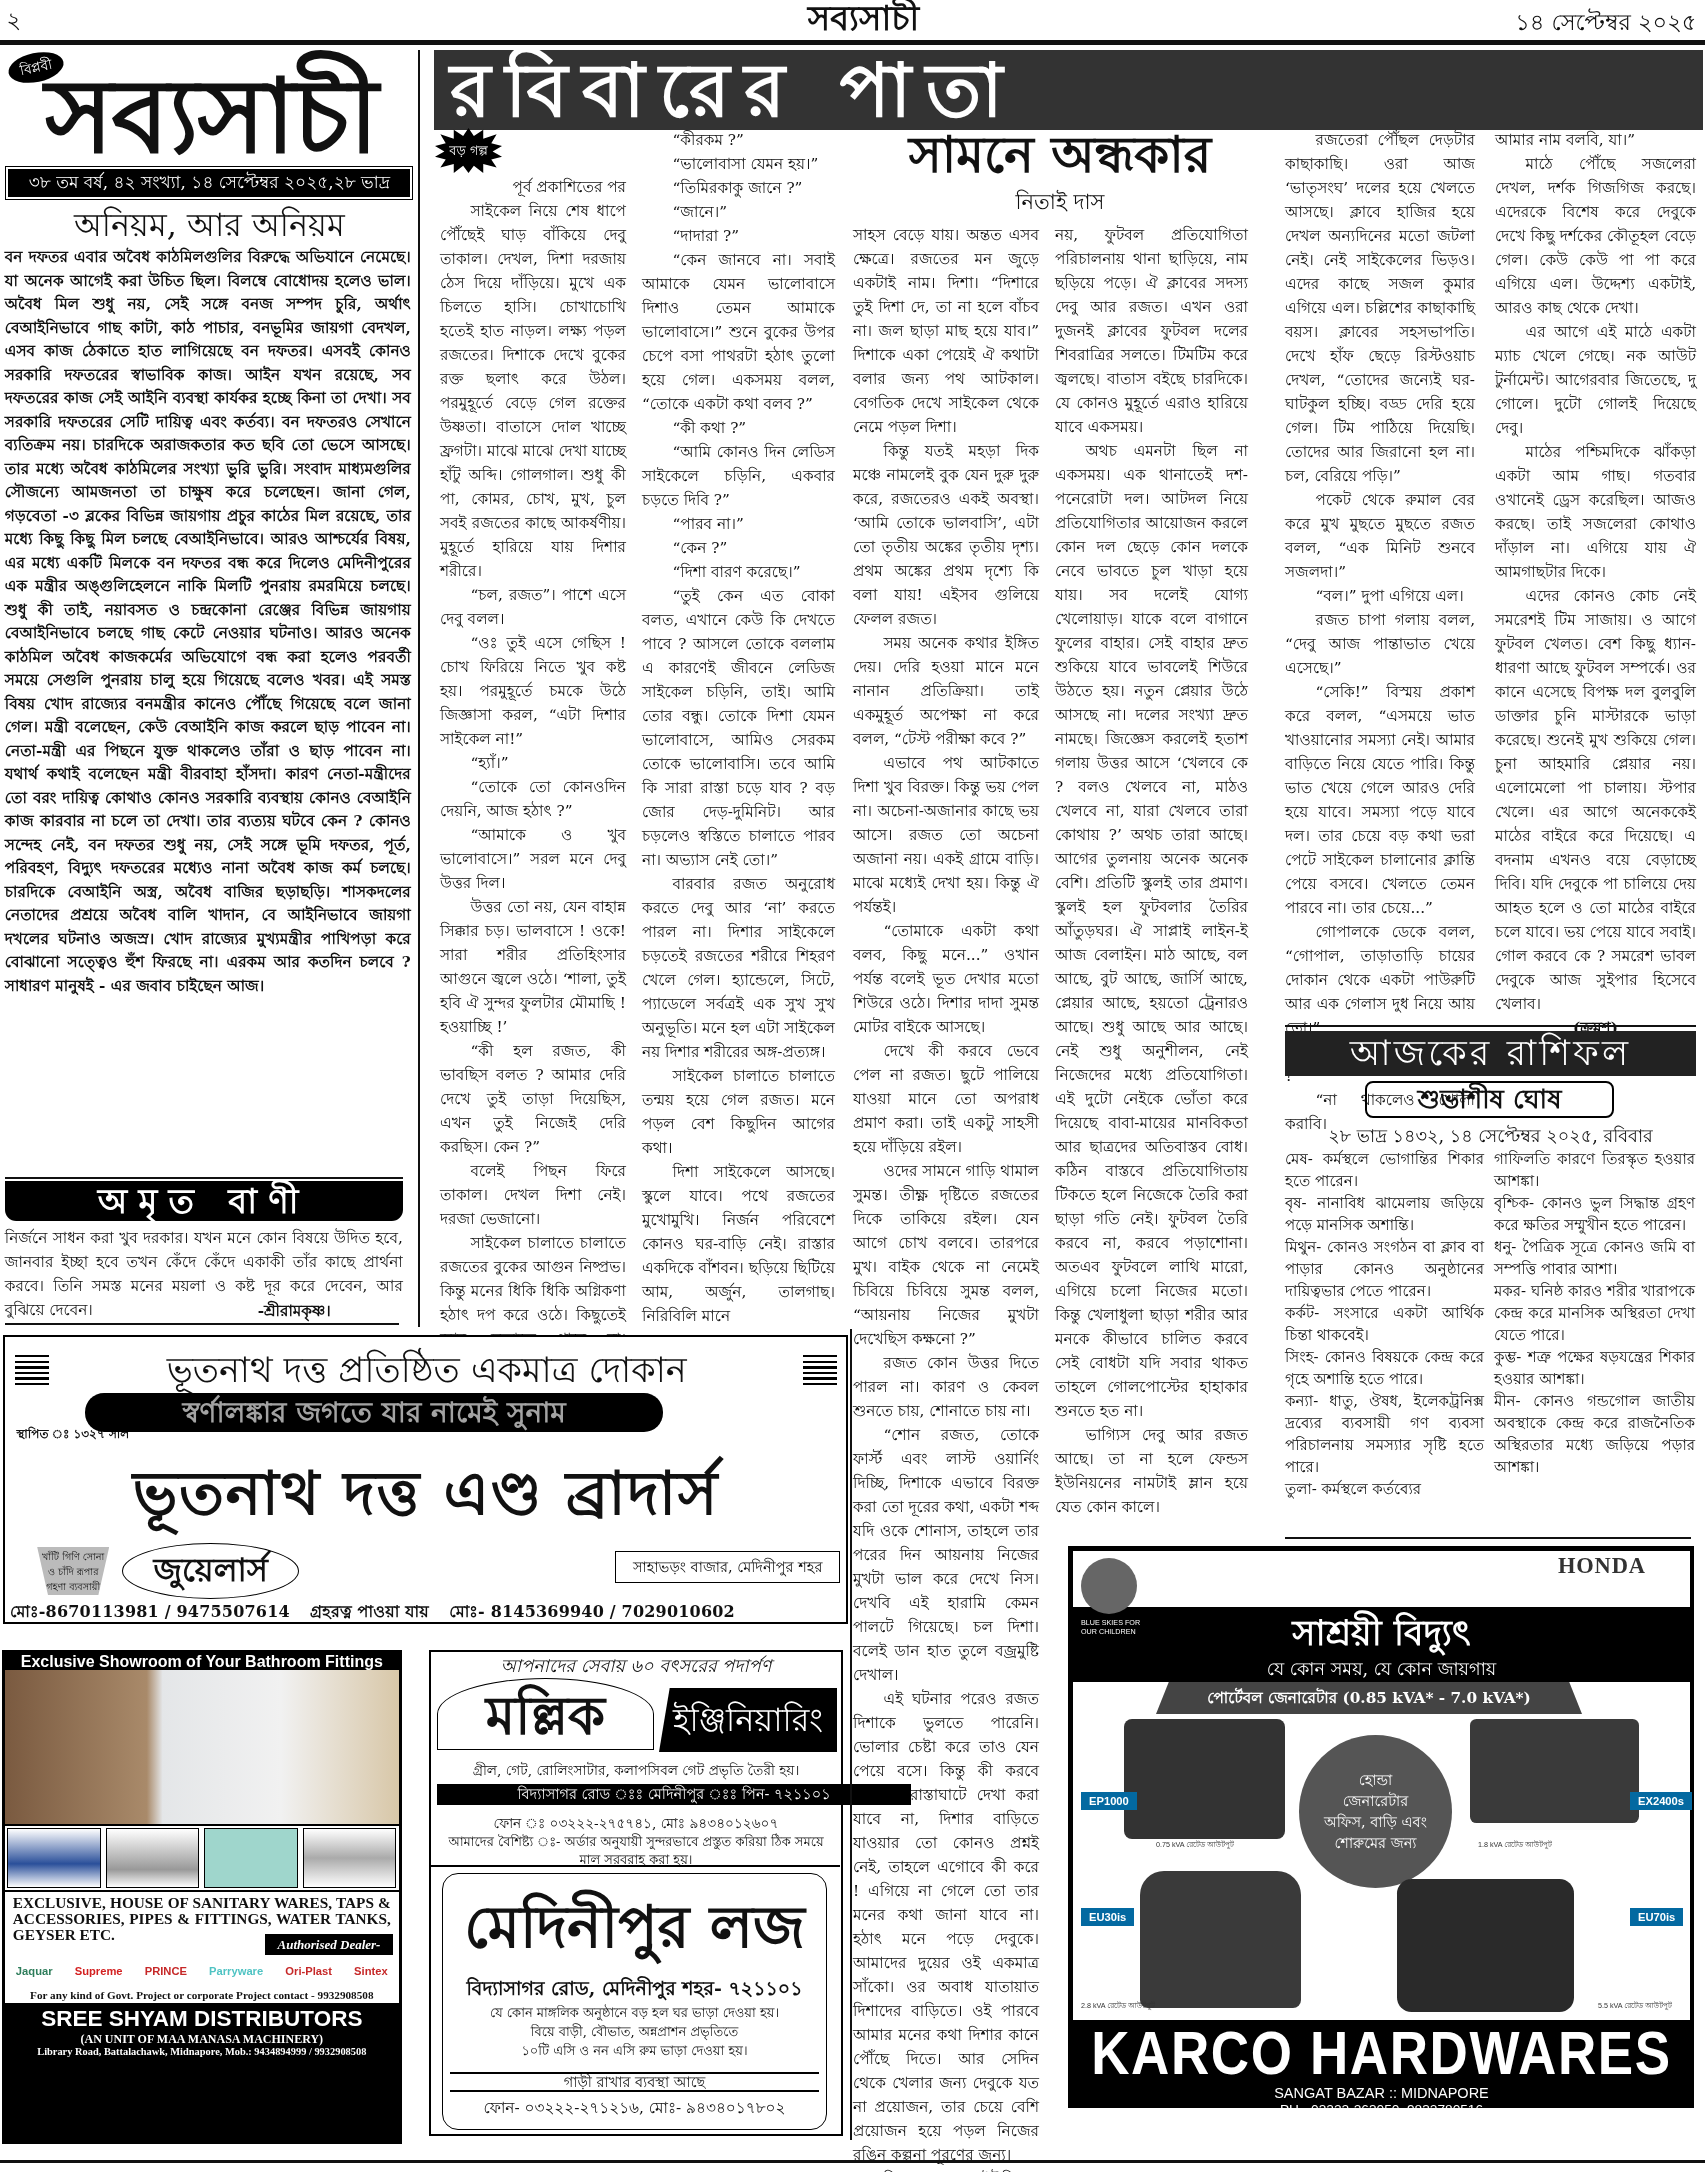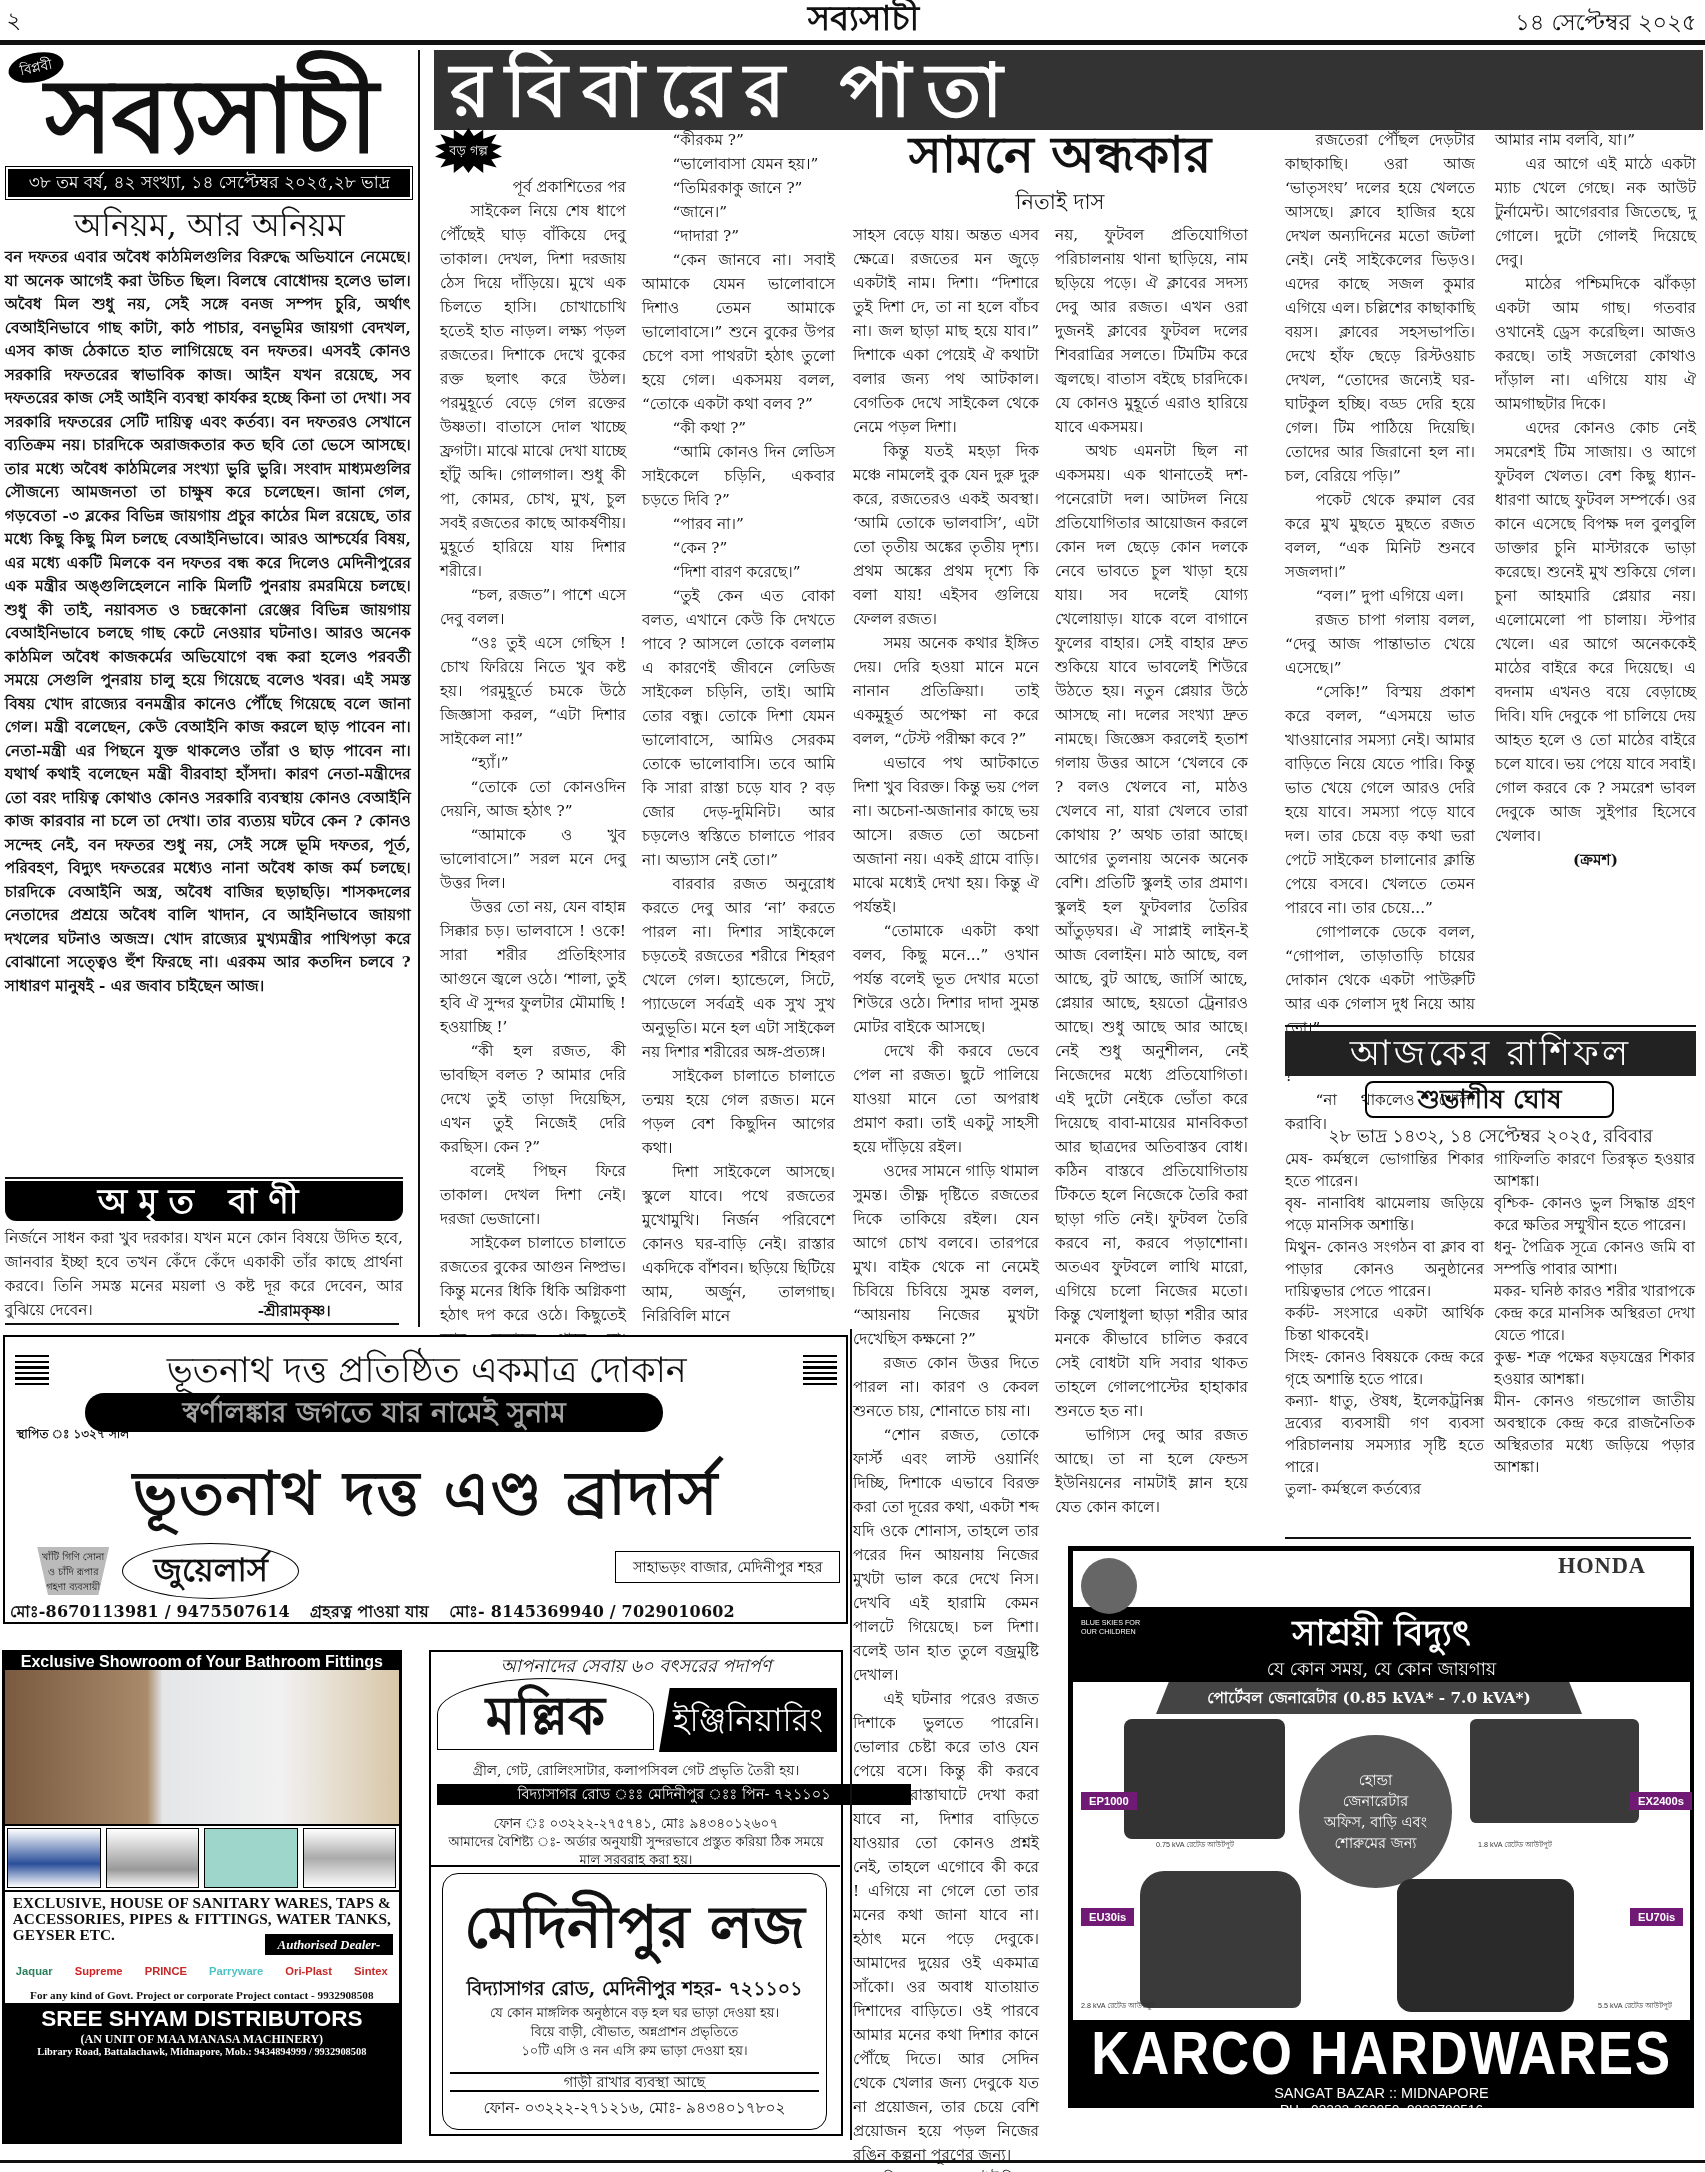--- a/index.html
+++ b/index.html
@@ -104,21 +104,21 @@
 #hd-logo{left:1558px;top:1553px;font-family:"Liberation Serif",serif;font-weight:bold;font-size:22.5px;color:#333;letter-spacing:0.8px}
 #hd-blue{left:1081px;top:1558px;width:56px;height:56px;border-radius:50%;background:#666}
 #hd-blue-txt{left:1081px;top:1598px;font-family:"Liberation Sans",sans-serif;font-size:7.2px;width:64px;line-height:8.8px;color:#111}
 #hd-title{left:1073px;top:1606px;width:617px;color:#fff;font-size:35px;font-weight:bold;text-align:center}
 #hd-sub{left:1073px;top:1656px;width:617px;color:#fff;font-size:17.7px;text-align:center}
 #hd-band{left:1073px;top:1682px;width:617px;height:218px;background:#fff}
 #hd-port{left:1156px;top:1682px;width:426px;height:32px;background:#444;color:#fff;font-size:15.3px;font-weight:bold;text-align:center;line-height:32px;clip-path:polygon(3% 0,97% 0,100% 100%,0 100%)}
 #hd-gen1{left:1124px;top:1719px;width:161px;height:120px;background:#333;border-radius:8px}
 #hd-gen2{left:1470px;top:1719px;width:169px;height:104px;background:#3a3a3a;border-radius:6.4px}
 #hd-circle{left:1299px;top:1735px;width:153px;height:153px;border-radius:50%;background:#555;color:#fff;font-size:14.5px;text-align:center;display:flex;flex-direction:column;justify-content:center;line-height:21px}
-.hd-model{position:absolute;background:#701a75;color:#fff;font-family:"Liberation Sans",sans-serif;font-weight:bold;font-size:11.2px;padding:3.2px 8px}
+.hd-model{position:absolute;background:#0369a1;color:#fff;font-family:"Liberation Sans",sans-serif;font-weight:bold;font-size:11.2px;padding:3.2px 8px}
 .hd-spec{position:absolute;font-family:"Liberation Sans",sans-serif;font-size:7.2px;color:#333}
 #hd-band2{left:1073px;top:1900px;width:617px;height:120px;background:#fff}
 #hd-gen3{left:1140px;top:1871px;width:161px;height:137px;background:#3a3a3a;border-radius:24px 24px 8px 8px}
 #hd-gen4{left:1397px;top:1879px;width:177px;height:133px;background:#2a2a2a;border-radius:14.5px}
 #hd-karco{left:1073px;top:2024px;width:617px;color:#fff;font-family:"Liberation Sans",sans-serif;font-weight:bold;font-size:53px;text-align:center;line-height:58px;letter-spacing:1.6px;transform:scaleY(1.15)}
 #hd-sangat{left:1073px;top:2085px;width:617px;color:#fff;font-family:"Liberation Sans",sans-serif;font-size:14.5px;text-align:center}
 #hd-ph{left:1073px;top:2102px;width:617px;color:#fff;font-family:"Liberation Sans",sans-serif;font-size:13.7px;text-align:center}
 
 #foot-rule{left:0;top:2160px;width:1706px;height:3.2px;background:#111}
 </style>
@@ -202,20 +202,21 @@
     <p>পকেট থেকে রুমাল বের করে মুখ মুছতে মুছতে রজত বলল, “এক মিনিট শুনবে সজলদা।”</p>
     <p>“বল।” দুপা এগিয়ে এল।</p>
     <p>রজত চাপা গলায় বলল, “দেবু আজ পান্তাভাত খেয়ে এসেছে।”</p>
     <p>“সেকি!” বিস্ময় প্রকাশ করে বলল, “এসময়ে ভাত খাওয়ানোর সমস্যা নেই। আমার বাড়িতে নিয়ে যেতে পারি। কিন্তু ভাত খেয়ে গেলে আরও দেরি হয়ে যাবে। সমস্যা পড়ে যাবে দল। তার চেয়ে বড় কথা ভরা পেটে সাইকেল চালানোর ক্লান্তি পেয়ে বসবে। খেলতে তেমন পারবে না। তার চেয়ে...”</p>
     <p>গোপালকে ডেকে বলল, “গোপাল, তাড়াতাড়ি চায়ের দোকান থেকে একটা পাউরুটি আর এক গেলাস দুধ নিয়ে আয় তো।”</p>
     <p>“দোকান কি খোলা আছে ?”</p>
     <p>“না থাকলেও খোলা করাবি।</p>
   </div>
 <div class="col" id="c6">
     <p class="ni">আমার নাম বলবি, যা।”</p>
+    <p>মাঠে পৌঁছে সজলেরা দেখল, দর্শক গিজগিজ করছে। এদেরকে বিশেষ করে দেবুকে দেখে কিছু দর্শকের কৌতূহল বেড়ে গেল। কেউ কেউ পা পা করে এগিয়ে এল। উদ্দেশ্য একটাই, আরও কাছ থেকে দেখা।</p>
     <p>এর আগে এই মাঠে একটা ম্যাচ খেলে গেছে। নক আউট টুর্নামেন্ট। আগেরবার জিতেছে, দু গোলে। দুটো গোলই দিয়েছে দেবু।</p>
     <p>মাঠের পশ্চিমদিকে ঝাঁকড়া একটা আম গাছ। গতবার ওখানেই ড্রেস করেছিল। আজও করছে। তাই সজলেরা কোথাও দাঁড়াল না। এগিয়ে যায় ঐ আমগাছটার দিকে।</p>
     <p>এদের কোনও কোচ নেই সমরেশই টিম সাজায়। ও আগে ফুটবল খেলত। বেশ কিছু ধ্যান-ধারণা আছে ফুটবল সম্পর্কে। ওর কানে এসেছে বিপক্ষ দল বুলবুলি ডাক্তার চুনি মাস্টারকে ভাড়া করেছে। শুনেই মুখ শুকিয়ে গেল। চুনা আহমারি প্লেয়ার নয়। এলোমেলো পা চালায়। স্টপার খেলে। এর আগে অনেককেই মাঠের বাইরে করে দিয়েছে। এ বদনাম এখনও বয়ে বেড়াচ্ছে দিবি। যদি দেবুকে পা চালিয়ে দেয় আহত হলে ও তো মাঠের বাইরে চলে যাবে। ভয় পেয়ে যাবে সবাই। গোল করবে কে ? সমরেশ ভাবল দেবুকে আজ সুইপার হিসেবে খেলাব।</p>
     <p style="text-align: center; text-indent: 0px; font-weight: bold;">(ক্রমশ)</p>
   </div>
 
 <div class="abs" id="rf-rule"></div>
 <div class="abs" id="rf-title">আজকের রাশিফল</div>
 <div class="abs" id="rf-author">শুভাশীষ ঘোষ</div>
 <div class="abs" id="rf-date">২৮ ভাদ্র ১৪৩২, ১৪ সেপ্টেম্বর ২০২৫, রবিবার</div>

